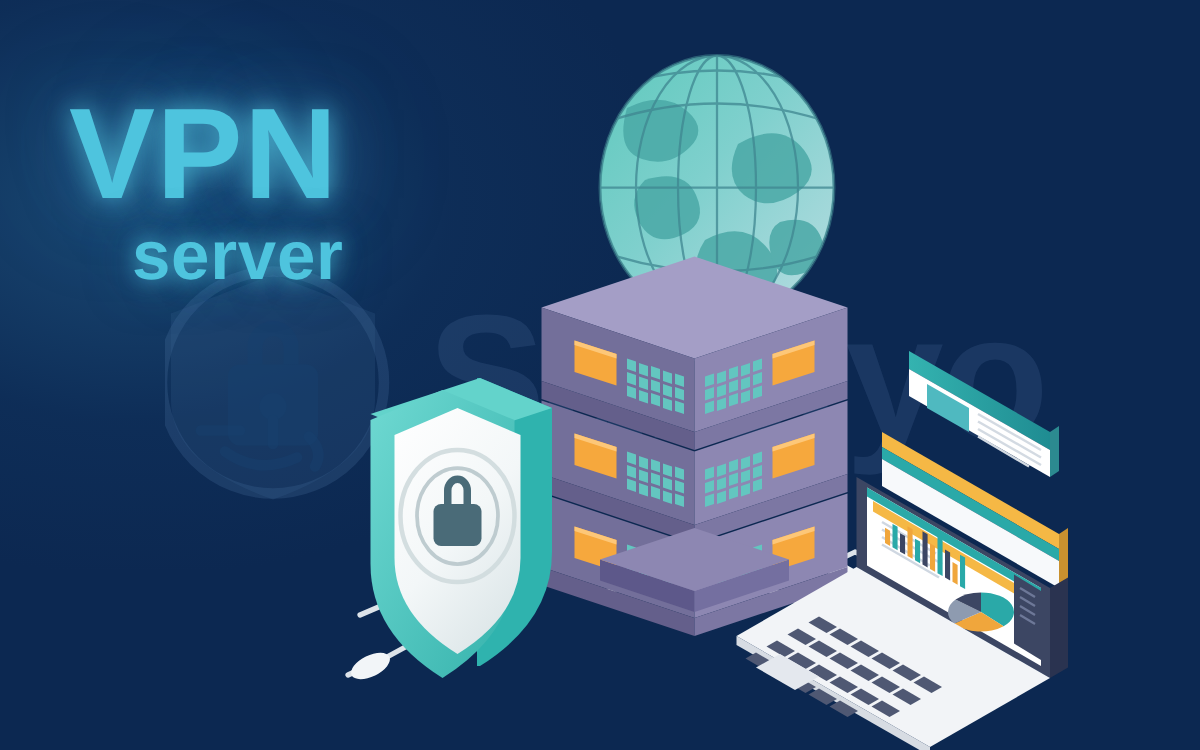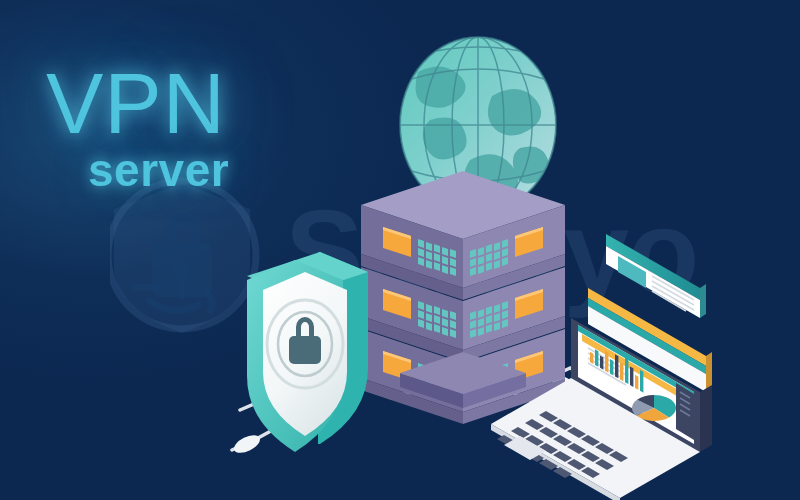--- a/index.html
+++ b/index.html
@@ -25,21 +25,21 @@
     font-size:118px; font-weight:700; letter-spacing:-2px;
     color:rgba(94,130,175,.18);
     font-family:"Liberation Sans", sans-serif;
     line-height:1;
     white-space:nowrap;
   }
 
   
   .title-block { position:absolute; left:46px; top:62px; }
   .t-vpn {
-    font-size:86px; font-weight:400; line-height:.96; letter-spacing:1px;
+    font-size:86px; font-weight:700; line-height:.96; letter-spacing:1px;
     color:#4ec4de;
     text-shadow:0 0 18px rgba(86,201,226,.85), 0 0 42px rgba(60,150,200,.55), 0 0 80px rgba(40,110,170,.4);
   }
   .t-server {
     font-size:46px; font-weight:700; letter-spacing:.5px;
     color:#4ec4de; margin-left:42px; margin-top:-2px;
     text-shadow:0 0 14px rgba(86,201,226,.85), 0 0 34px rgba(60,150,200,.5);
   }
 
   

